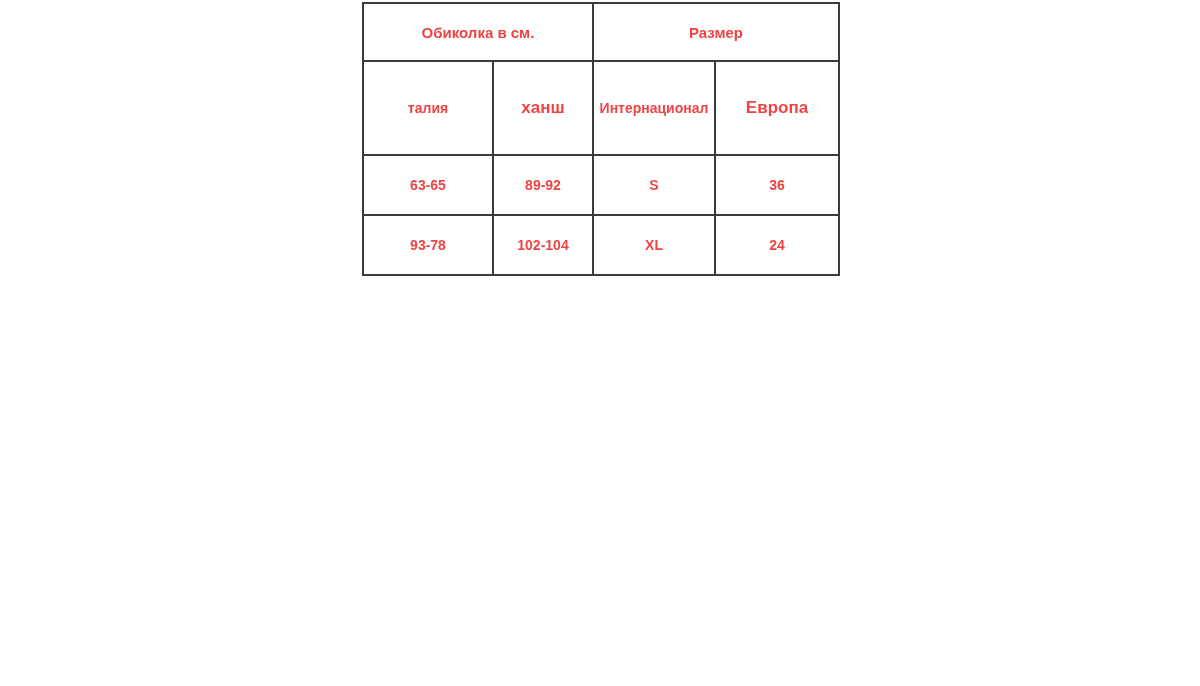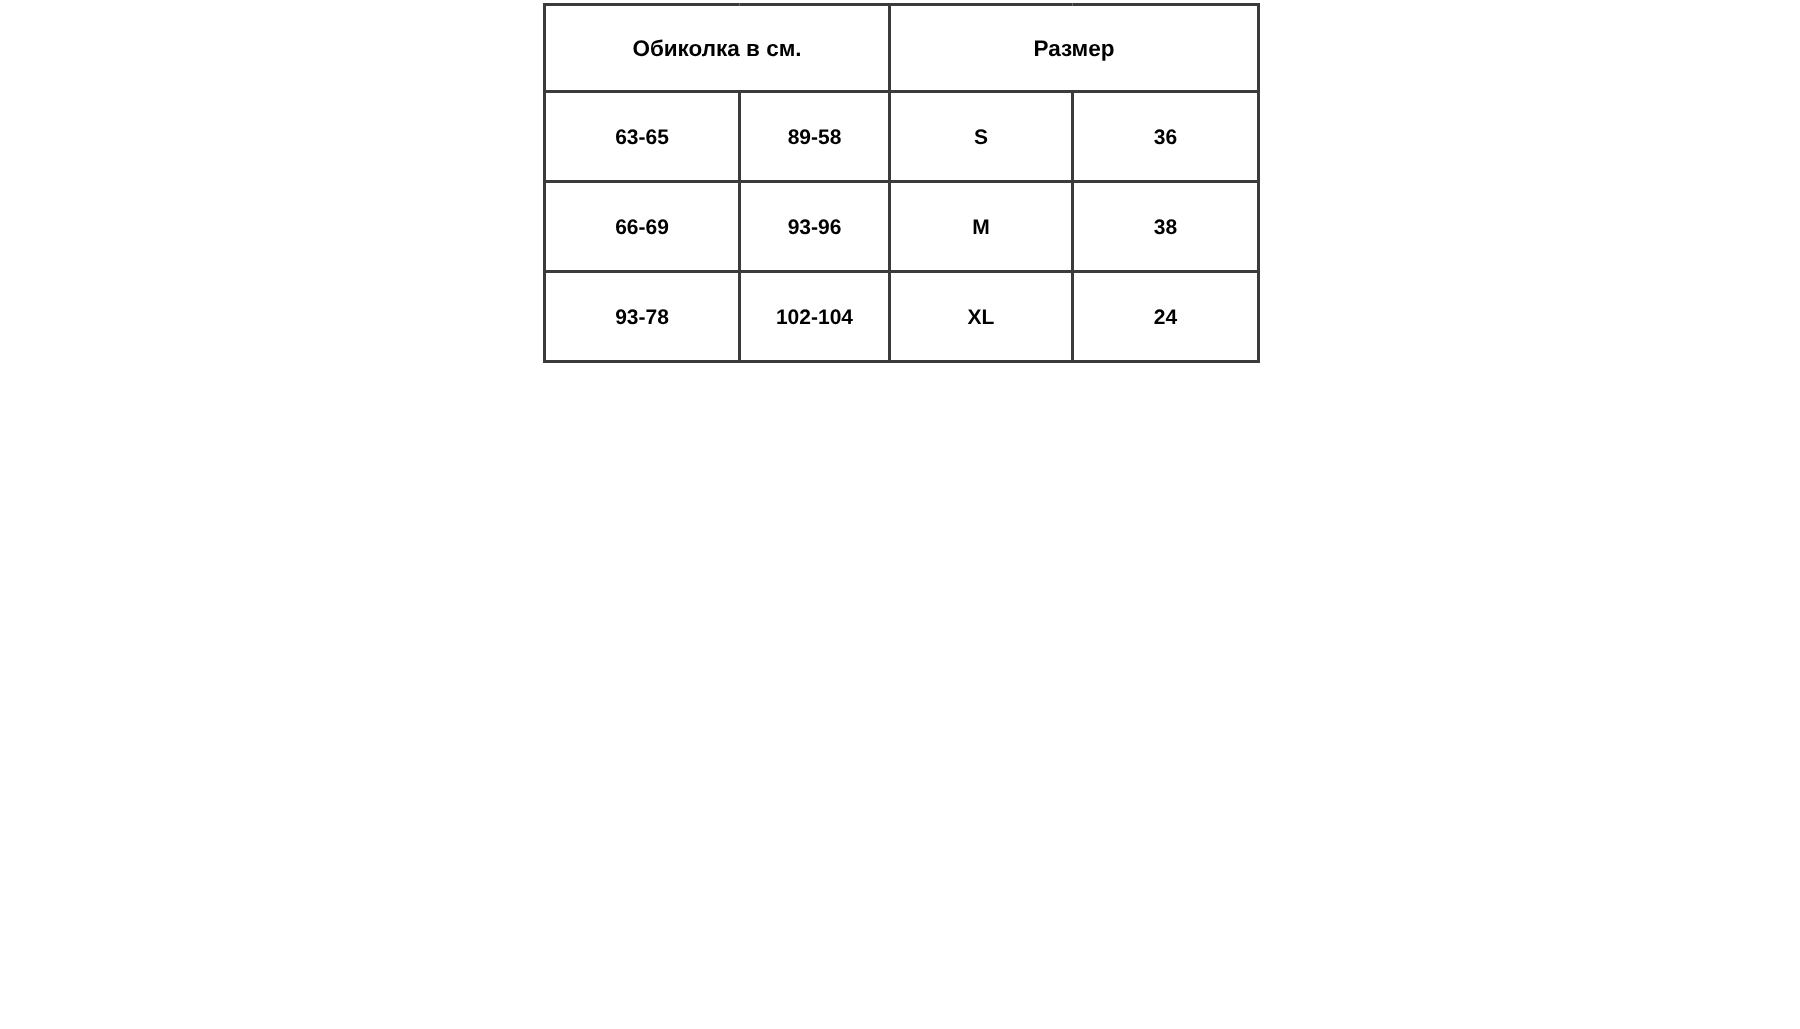--- a/index.html
+++ b/index.html
@@ -22,21 +22,21 @@
     table-layout: fixed;
     background: #ffffff;
   }
   .size-table th,
   .size-table td {
     border: 2px solid #3b3b3b;
     padding: 0;
     text-align: center;
     vertical-align: middle;
     font-weight: 700;
-    color: #000000;
+    color: #ef4444;
     background: #ffffff;
     overflow: hidden;
     white-space: nowrap;
   }
   .col-waist  { width: 130px; }
   .col-hip    { width: 100px; }
   .col-intl   { width: 122px; }
   .col-europe { width: 124px; }
 
   tr.row-groups th {
@@ -64,33 +64,33 @@
     <col class="col-waist">
     <col class="col-hip">
     <col class="col-intl">
     <col class="col-europe">
   </colgroup>
   <thead>
     <tr class="row-groups">
       <th colspan="2">Обиколка в см.</th>
       <th colspan="2">Размер</th>
     </tr>
+    <tr class="row-cols">
+      <th>талия</th>
+      <th class="lg">ханш</th>
+      <th>Интернационал</th>
+      <th class="lg">Европа</th>
+    </tr>
   </thead>
   <tbody>
     <tr>
       <td>63-65</td>
-      <td>89-58</td>
+      <td>89-92</td>
       <td>S</td>
       <td>36</td>
-    </tr>
-    <tr>
-      <td>66-69</td>
-      <td>93-96</td>
-      <td>M</td>
-      <td>38</td>
     </tr>
     <tr>
       <td>93-78</td>
       <td>102-104</td>
       <td>XL</td>
       <td>24</td>
     </tr>
   </tbody>
 </table>
 

